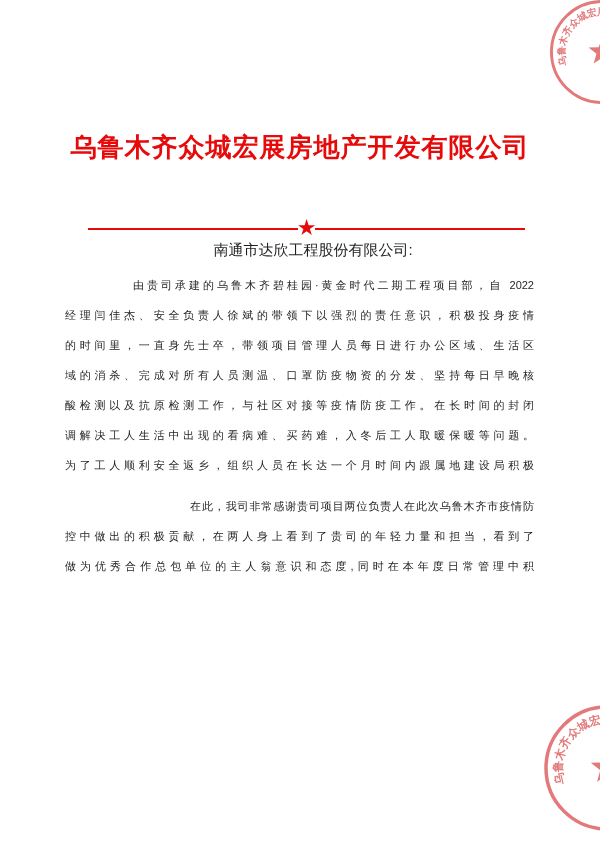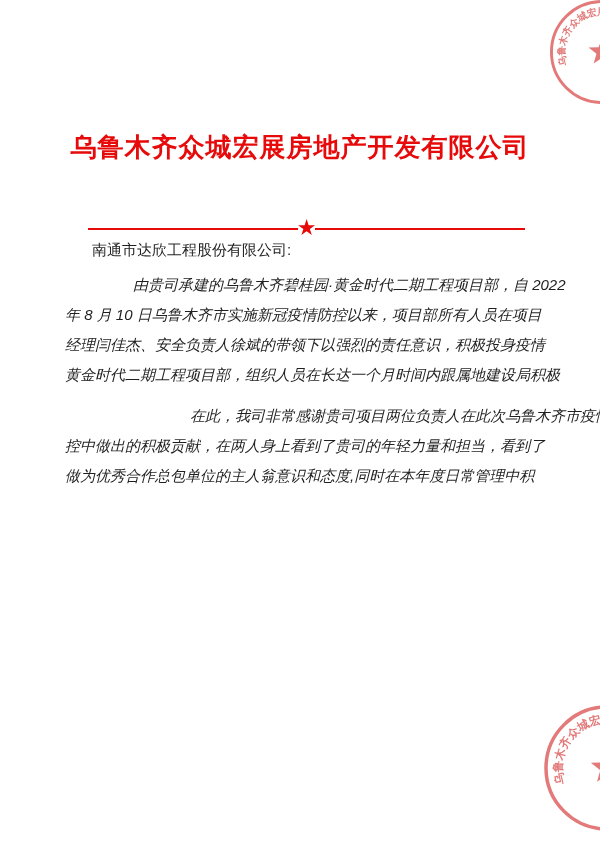--- a/index.html
+++ b/index.html
@@ -36,25 +36,25 @@
     font-size:22px;
     line-height:0;
     margin:0 -1px;
     transform:translateY(-1px);
   }
   .recipient{
     position:absolute;top:237px;left:65px;width:469px;
     font-size:15px;line-height:26px;
     padding-left:27px;
     box-sizing:border-box;
+    text-align:center;
   }
   .body-text{
     position:absolute;top:270px;left:65px;width:469px;
-    font-size:15px;
-    font-style:italic;
+    font-size:11px;
   }
   .bodyline{
     line-height:30px;
     text-align:justify;
     text-align-last:justify;
     white-space:nowrap;
   }
   .bodyline.l3{text-indent:68px;}
   .bodyline.l7{text-indent:125px;margin-top:11px;}
   .bodyline.end{text-align-last:left;}
@@ -78,23 +78,26 @@
   <div class="red-rule">
     <div class="rule-seg"></div>
     <div class="rule-star">★</div>
     <div class="rule-seg"></div>
   </div>
 
   <div class="recipient">南通市达欣工程股份有限公司:</div>
 
   <div class="body-text">
       <div class="bodyline l3">由贵司承建的乌鲁木齐碧桂园·黄金时代二期工程项目部，自 2022</div>
-      <div class="bodyline ">年 8 月 10 日乌鲁木齐市实施新冠疫情防控以来，项目部所有人员在项目</div>
       <div class="bodyline ">经理闫佳杰、安全负责人徐斌的带领下以强烈的责任意识，积极投身疫情</div>
-      <div class="bodyline ">黄金时代二期工程项目部，组织人员在长达一个月时间内跟属地建设局积极</div>
+      <div class="bodyline ">的时间里，一直身先士卒，带领项目管理人员每日进行办公区域、生活区</div>
+      <div class="bodyline ">域的消杀、完成对所有人员测温、口罩防疫物资的分发、坚持每日早晚核</div>
+      <div class="bodyline ">酸检测以及抗原检测工作，与社区对接等疫情防疫工作。在长时间的封闭</div>
+      <div class="bodyline ">调解决工人生活中出现的看病难、买药难，入冬后工人取暖保暖等问题。</div>
+      <div class="bodyline ">为了工人顺利安全返乡，组织人员在长达一个月时间内跟属地建设局积极</div>
       <div class="bodyline l7">在此，我司非常感谢贵司项目两位负责人在此次乌鲁木齐市疫情防</div>
       <div class="bodyline ">控中做出的积极贡献，在两人身上看到了贵司的年轻力量和担当，看到了</div>
       <div class="bodyline ">做为优秀合作总包单位的主人翁意识和态度,同时在本年度日常管理中积</div>
     </div>
 
   <div class="seal seal-bottom">
     <svg viewBox="0 0 140 140" xmlns="http://www.w3.org/2000/svg">
       <circle cx="70" cy="70" r="61" fill="none" stroke="#dd5c5c" stroke-width="3.5"></circle>
       <path id="sealArcA" d="M 27.7 85.4 A 45 45 0 1 1 112.3 85.4" fill="none"></path>
       <text font-size="11.5" fill="#dd5c5c" font-weight="700">

